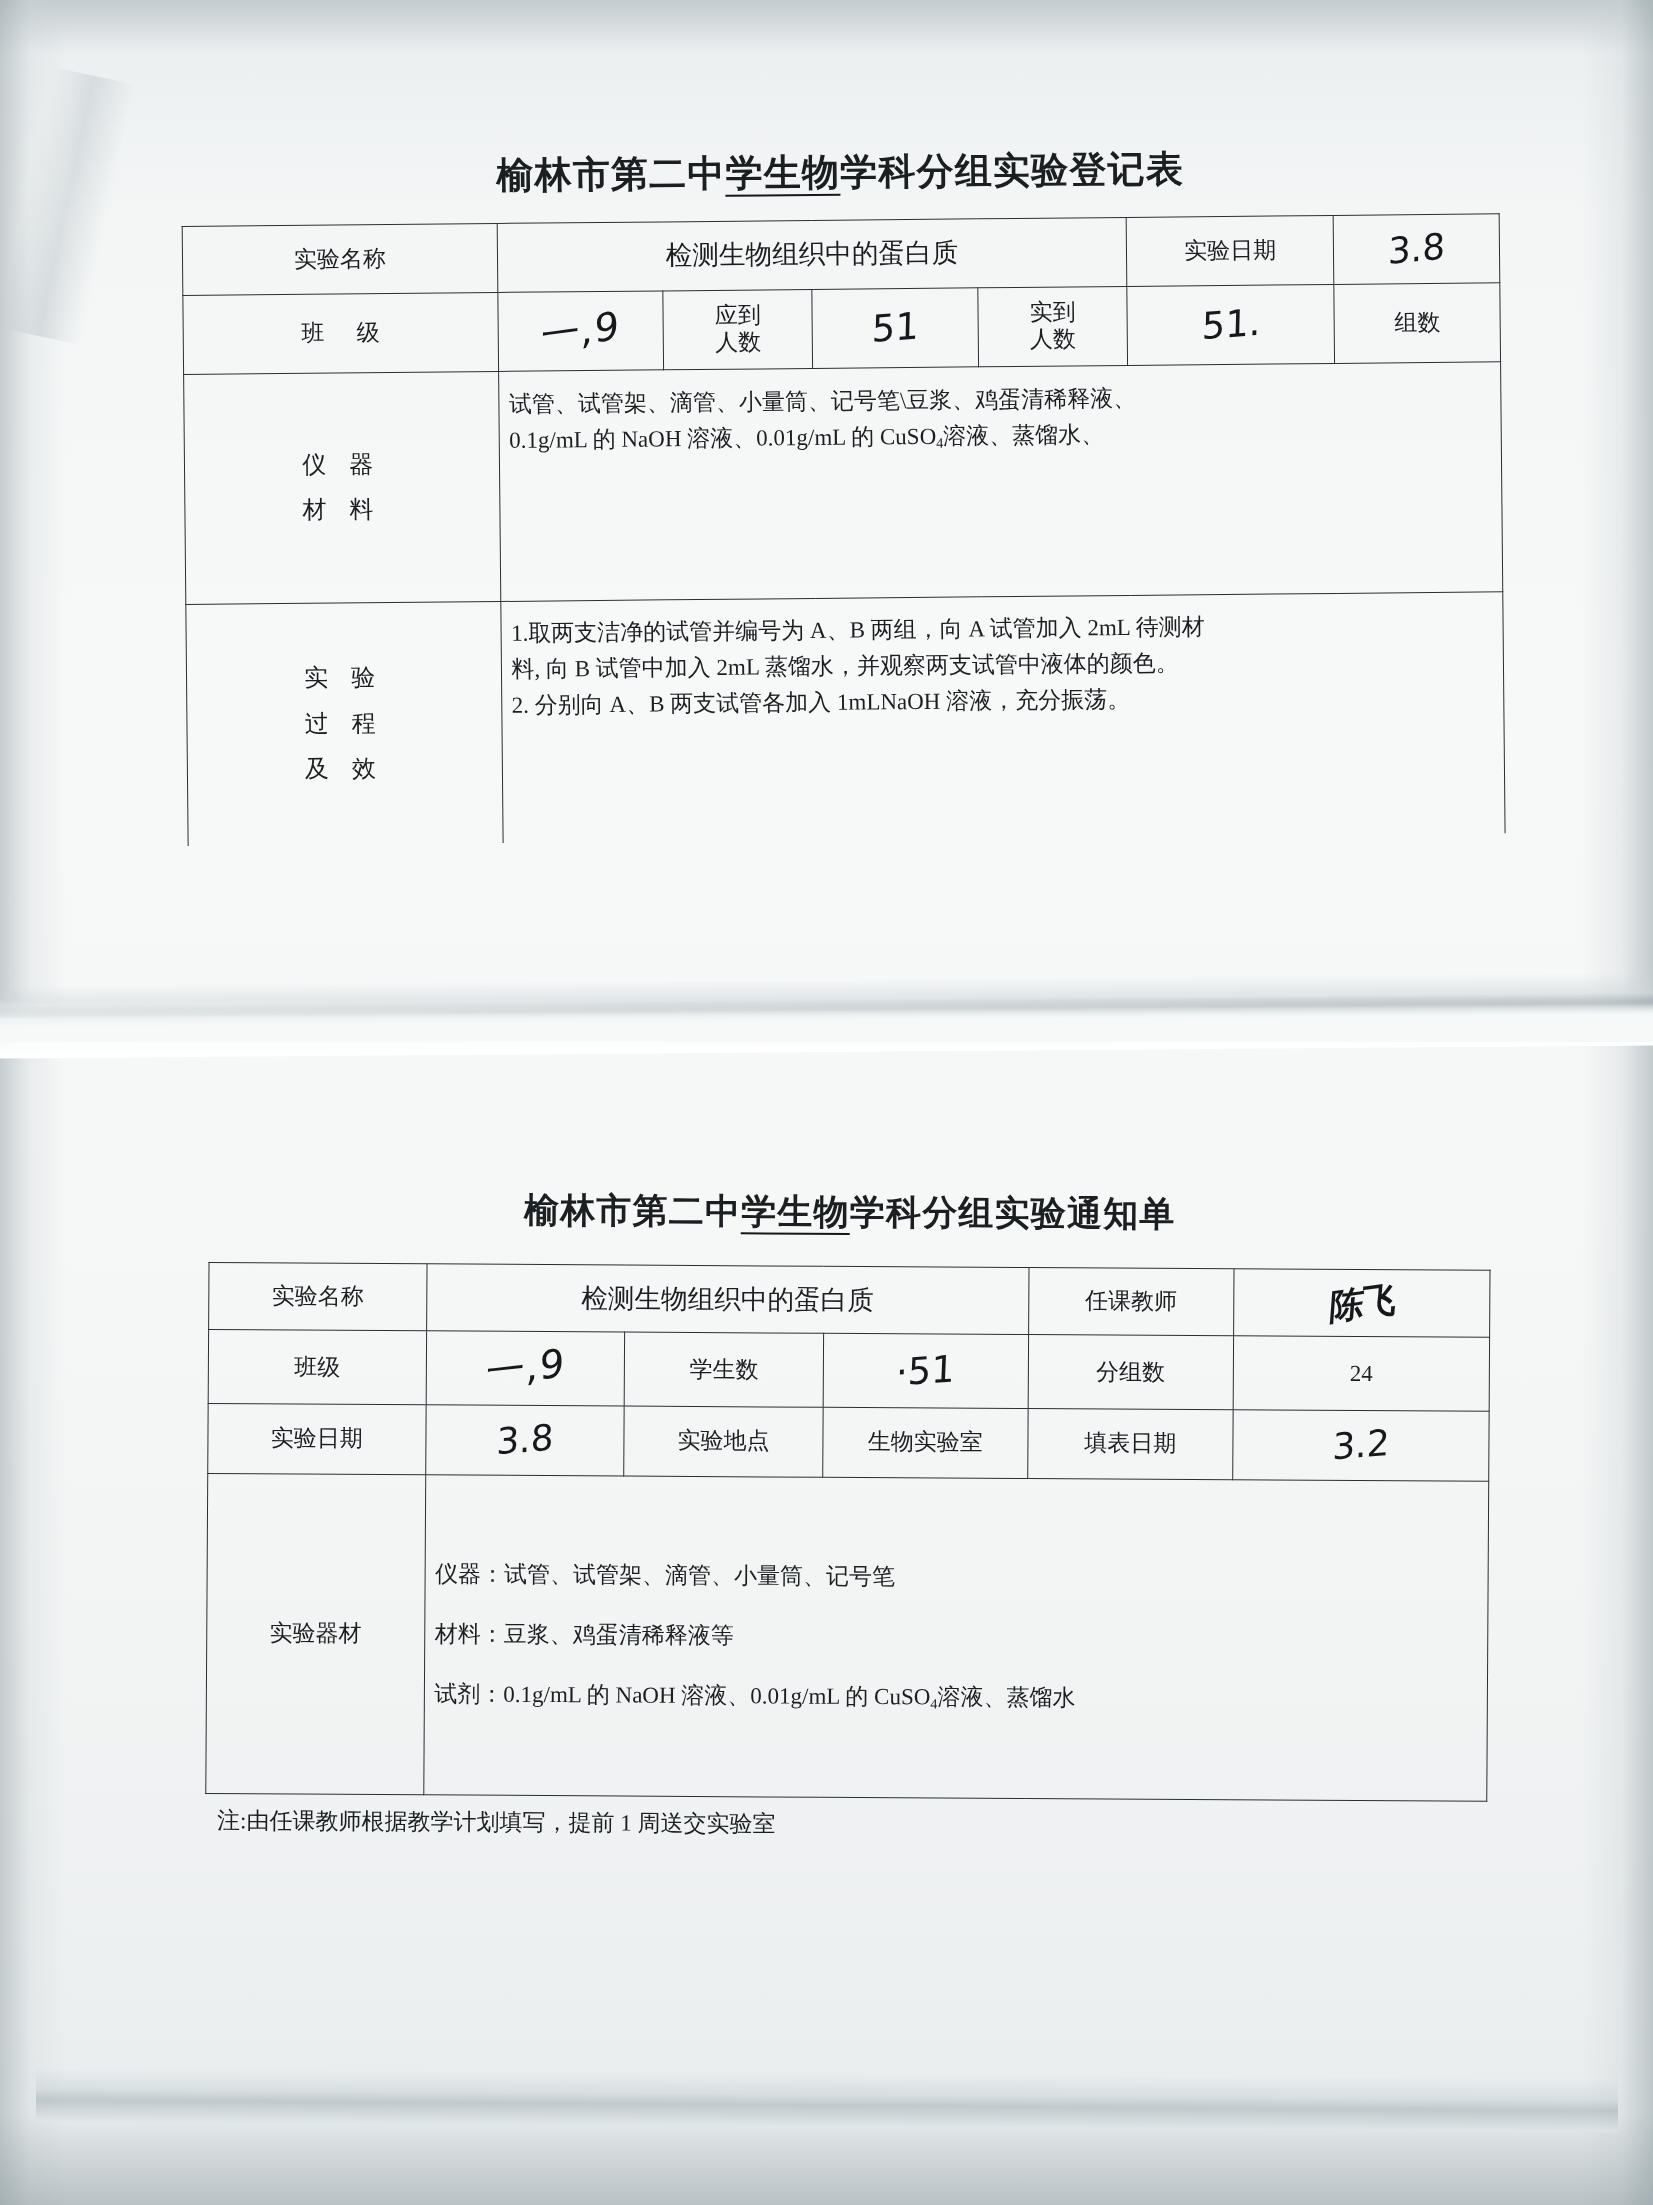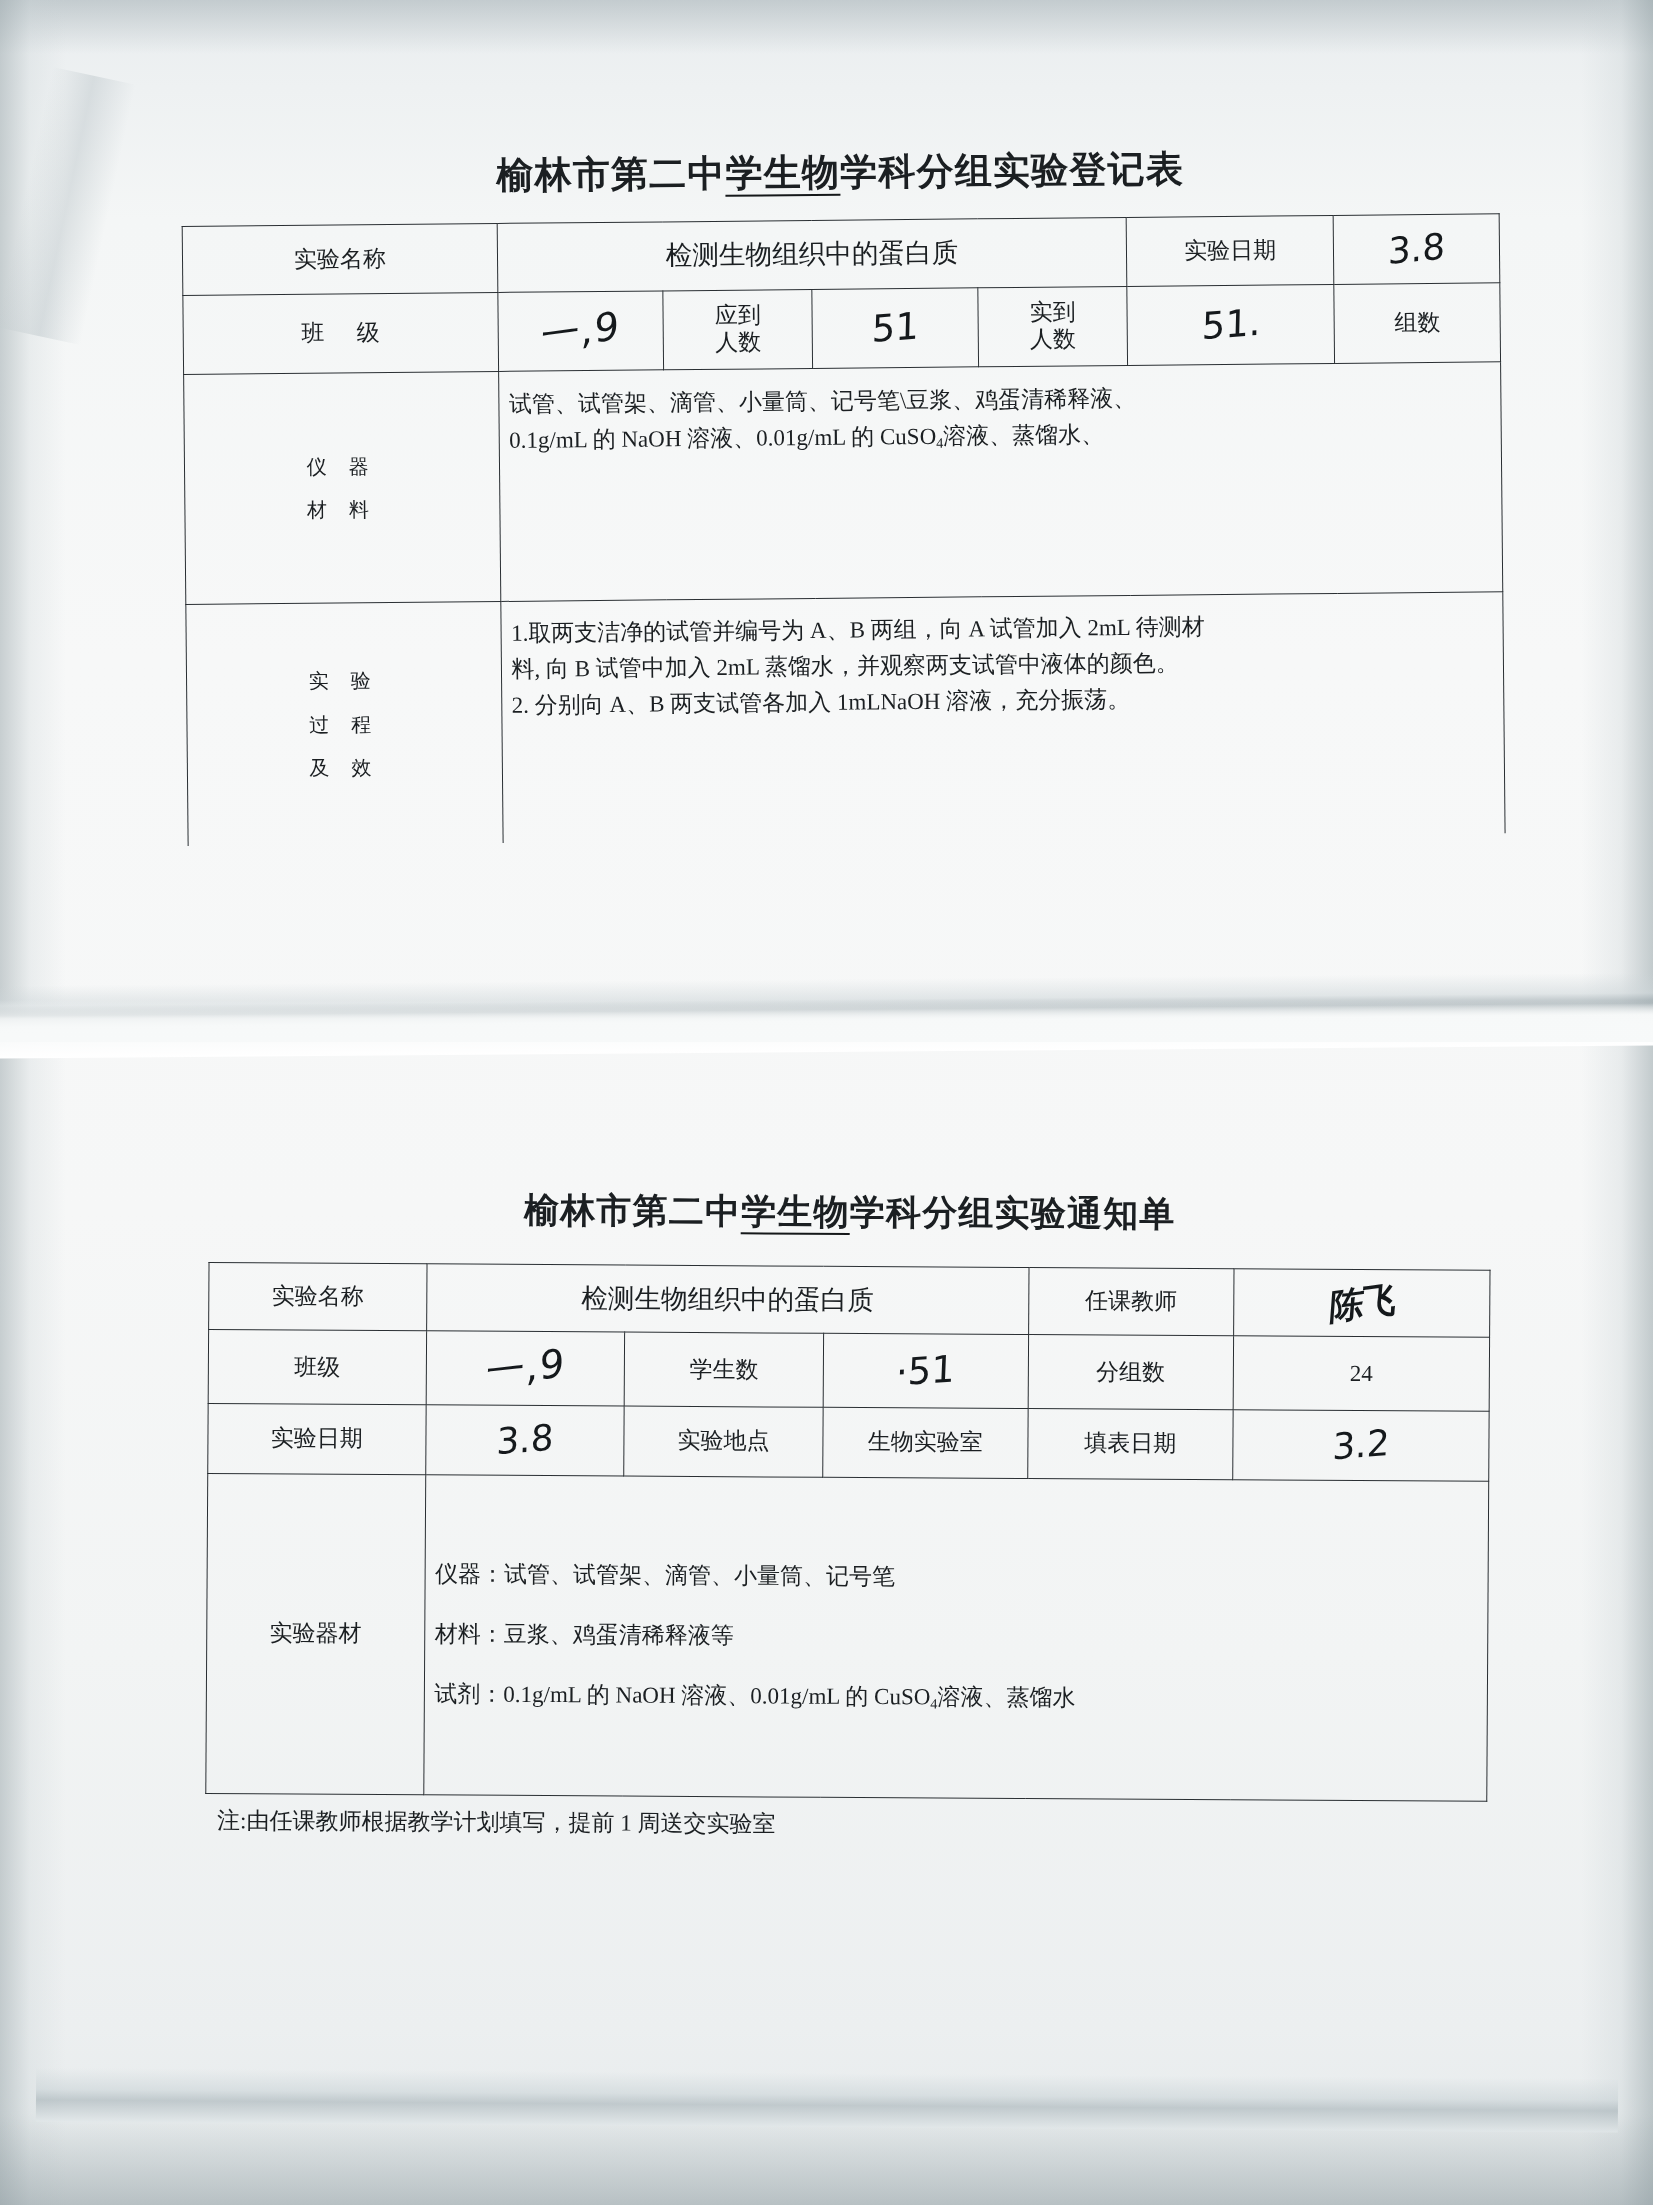--- a/index.html
+++ b/index.html
@@ -122,21 +122,21 @@
   table.form td {
     border: 1.8px solid #2a2f33;
     padding: 6px 9.7px;
     font-size: 23px;
     vertical-align: middle;
     line-height: 1.55;
   }
   .lbl {
     text-align: center;
     white-space: nowrap;
-    font-size: 20px;
+    font-size: 24px;
   }
   .lbl.sp2 { letter-spacing: 13.3px; text-indent: 13.3px; }
   .lbl.sp3 { letter-spacing: 8.5px; text-indent: 8.5px; }
   .val-print {
     text-align: center;
     font-size: 24px;
   }
   .cell-body {
     font-size: 22.4px;
     line-height: 2.1;

